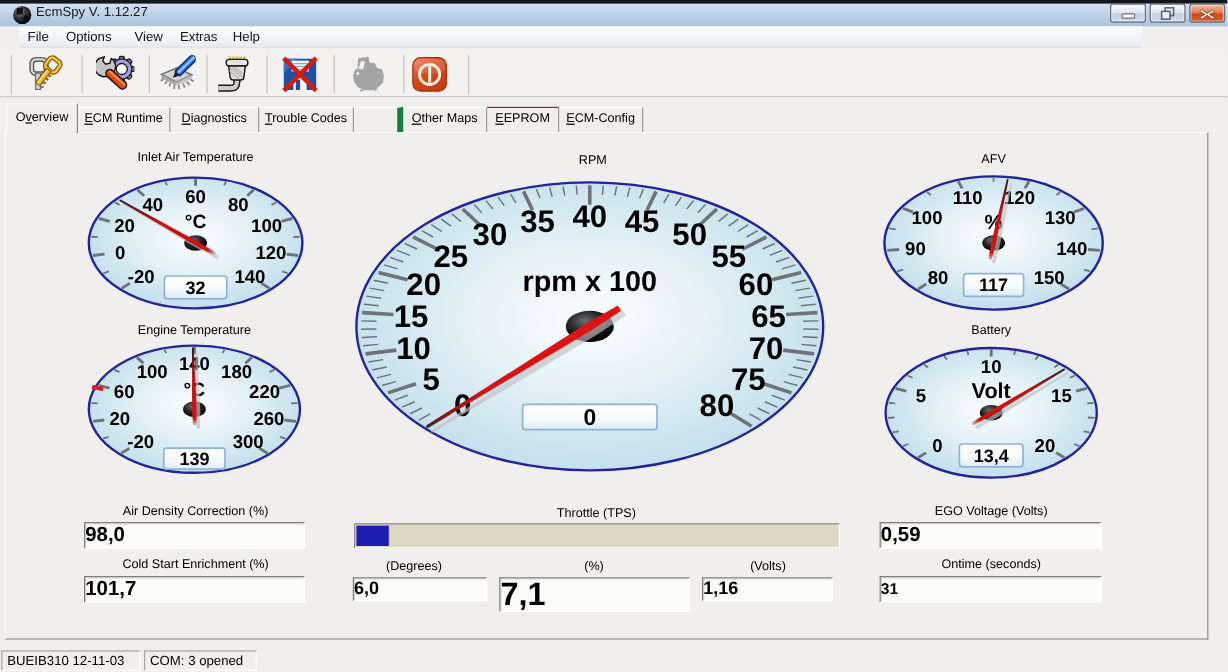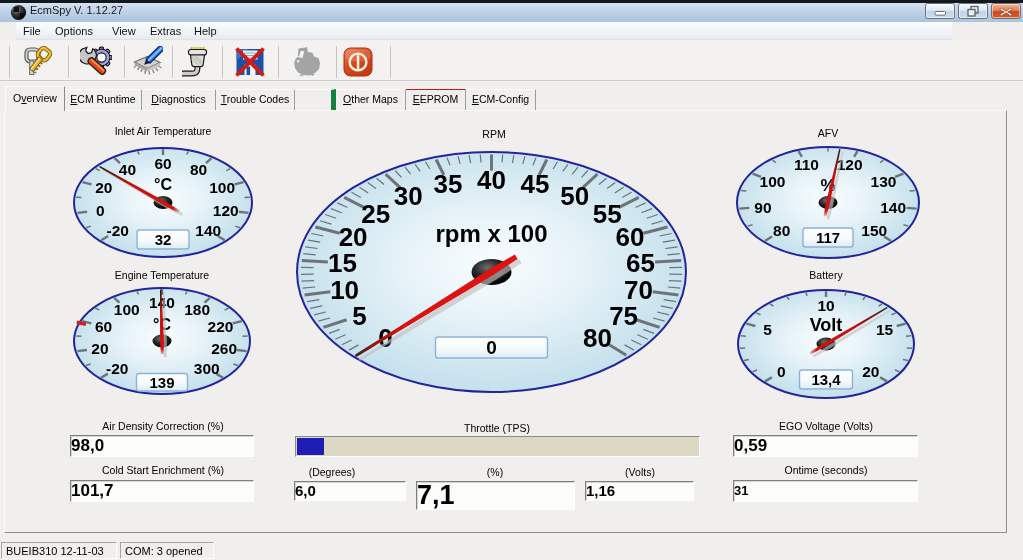--- a/index.html
+++ b/index.html
@@ -569,21 +569,21 @@
 <polygon points="79.9,71.6 96.0,62.6 156.7,25.1 155.9,23.9 94.0,59.4 78.5,69.2" fill="#c0c0c0" opacity="0.65"></polygon>
     <polygon points="76.9,68.6 93.0,59.6 153.7,22.1 152.9,20.9 91.0,56.4 75.5,66.2" fill="url(#ndle)"></polygon>
 <rect x="65.5" y="84.0" width="53" height="19" rx="2.5" fill="url(#boxe)" stroke="#8fb2d9" stroke-width="1.4"></rect>
 <text x="92" y="93.5" dy="0.36em" text-anchor="middle" font-weight="bold" font-size="15" fill="#000">13,4</text>
 </svg>
 
 <div class="glabel" style="left:163px;top:420px">Air Density Correction (%)</div>
 <div class="glabel" style="left:497px;top:422px">Throttle (TPS)</div>
 <div class="glabel" style="left:826px;top:420px">EGO Voltage (Volts)</div>
 <div class="glabel" style="left:163px;top:464px">Cold Start Enrichment (%)</div>
-<div class="glabel" style="left:332px;top:466px">(Degrees)</div>
+<div class="glabel" style="left:345px;top:466px">(Degrees)</div>
 <div class="glabel" style="left:495px;top:466px">(%)</div>
 <div class="glabel" style="left:640px;top:466px">(Volts)</div>
 <div class="glabel" style="left:826px;top:464px">Ontime (seconds)</div>
 
 <div class="sbox" style="left:70px;top:435px;width:184px;height:22px;font-size:17px;line-height:20px">98,0</div>
 <div class="sbox" style="left:70px;top:480px;width:184px;height:22px;font-size:17px;line-height:20px">101,7</div>
 <div class="sbox" style="left:733px;top:435px;width:185px;height:22px;font-size:17px;line-height:20px">0,59</div>
 <div class="sbox" style="left:733px;top:480px;width:185px;height:22px;font-size:13px;line-height:20px">31</div>
 <div class="sbox" style="left:294px;top:481px;width:112px;height:20px;font-size:15px;line-height:18px">6,0</div>
 <div class="sbox" style="left:416px;top:481px;width:159px;height:29px;font-size:27px;line-height:27px">7,1</div>

